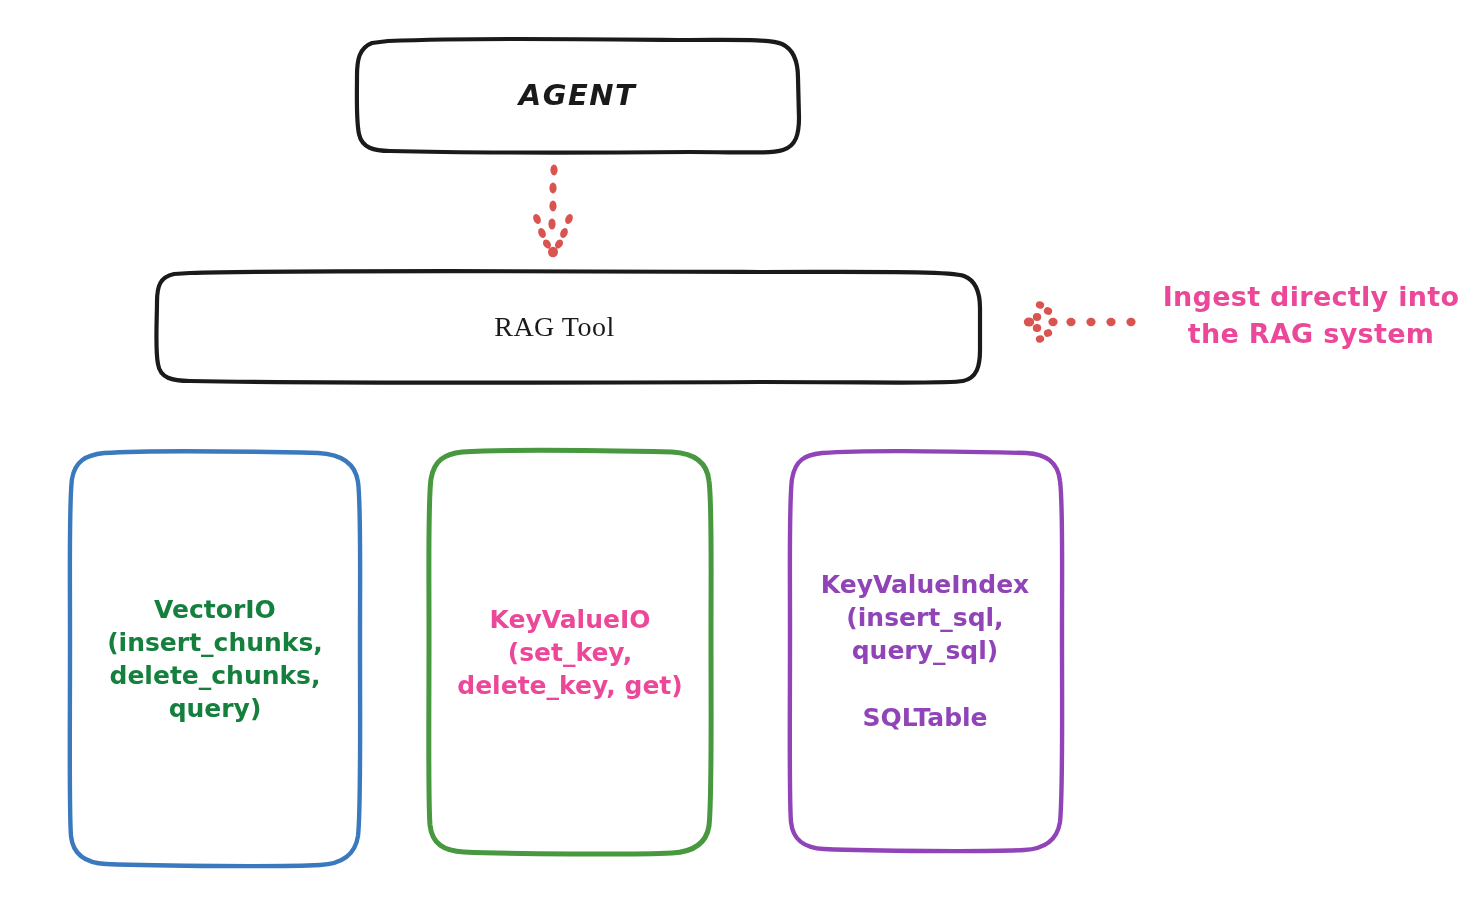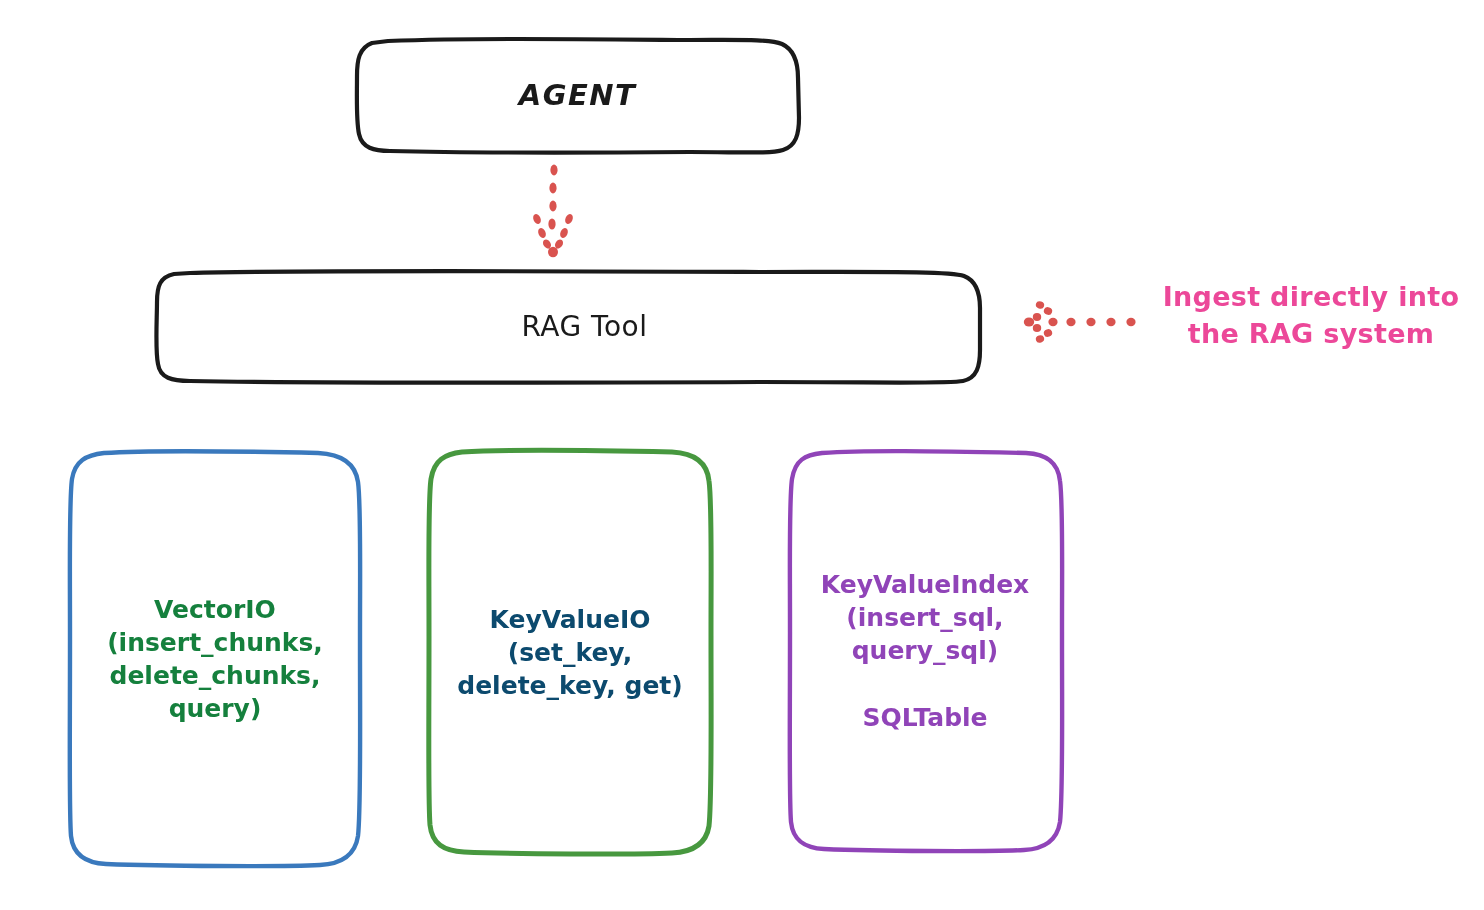--- a/index.html
+++ b/index.html
@@ -39,31 +39,32 @@
     align-items: center;
     justify-content: center;
     color: #1a1a1a;
     font-size: 29px;
     font-style: italic;
     font-weight: 600;
     letter-spacing: 1.5px;
     font-family: "DejaVu Sans", sans-serif;
   }
   #ragtool-label {
-    left: 173px;
+    left: 143px;
     top: 272px;
     width: 823px;
     height: 110px;
     display: flex;
     align-items: center;
     justify-content: center;
     color: #1a1a1a;
     font-size: 28px;
     font-weight: 500;
     letter-spacing: 0.5px;
+    font-family: Liberation Serif, serif;
   }
 
   
   .store-label {
     position: absolute;
     display: flex;
     flex-direction: column;
     align-items: center;
     justify-content: center;
     text-align: center;
@@ -85,21 +86,21 @@
     width: 290px;
     height: 413px;
     color: #15803d;
     font-size: 25px;
   }
   #keyvalue-label {
     left: 430px;
     top: 452px;
     width: 280px;
     height: 401px;
-    color: #0c4a6e;
+    color: #ec4899;
     font-size: 25px;
   }
   #relational-label {
     left: 790px;
     top: 452px;
     width: 270px;
     height: 398px;
     color: #9044b8;
     font-size: 25px;
   }

